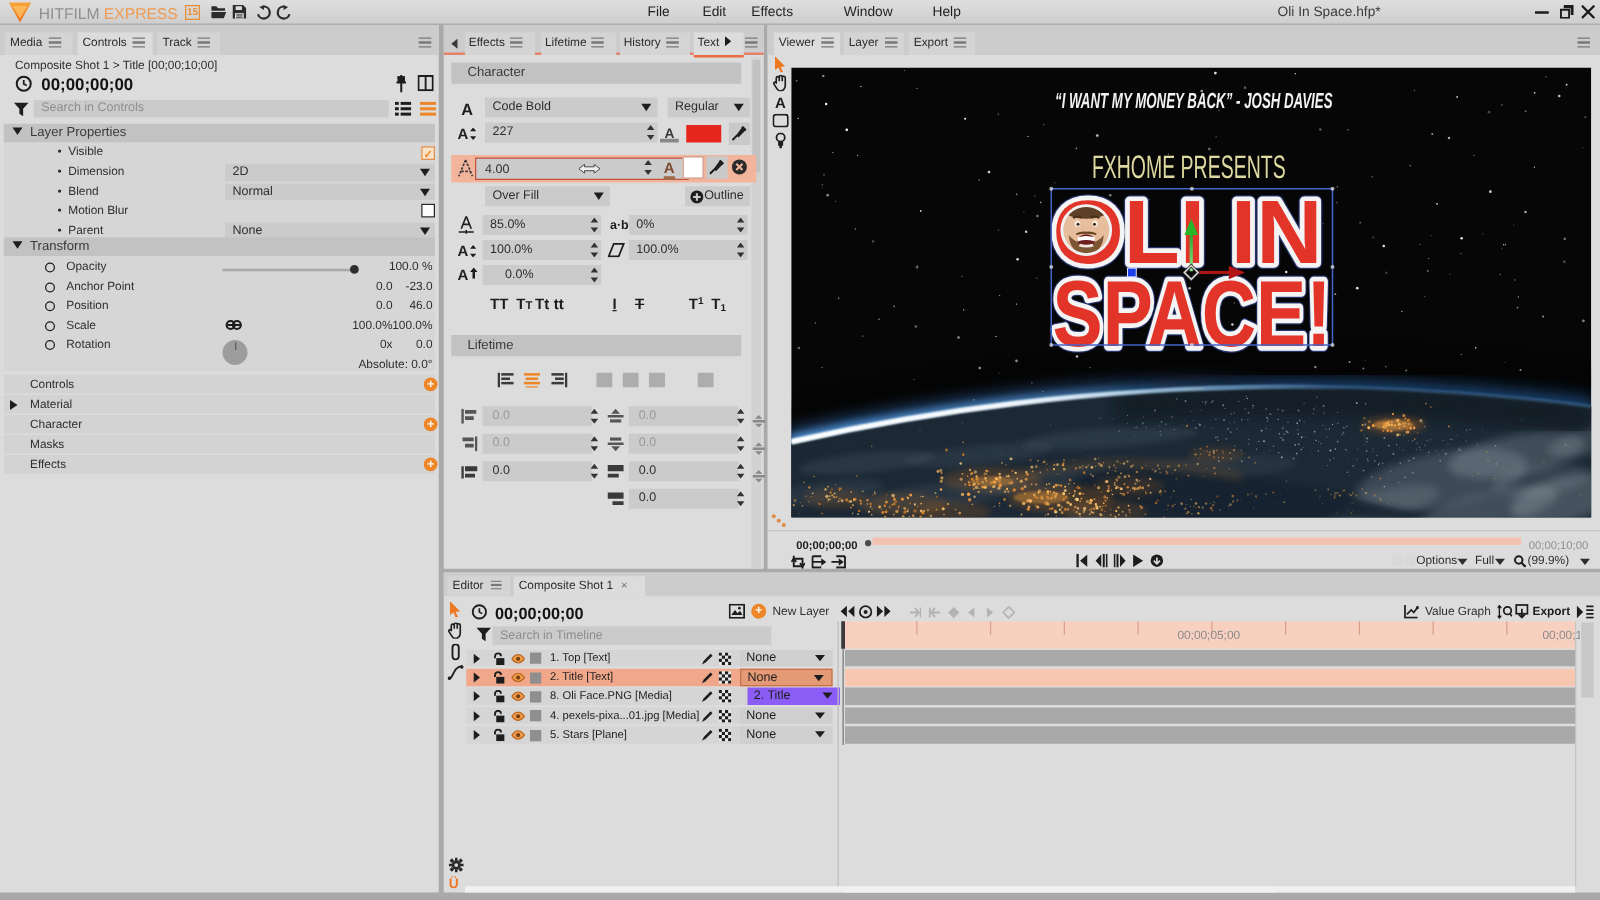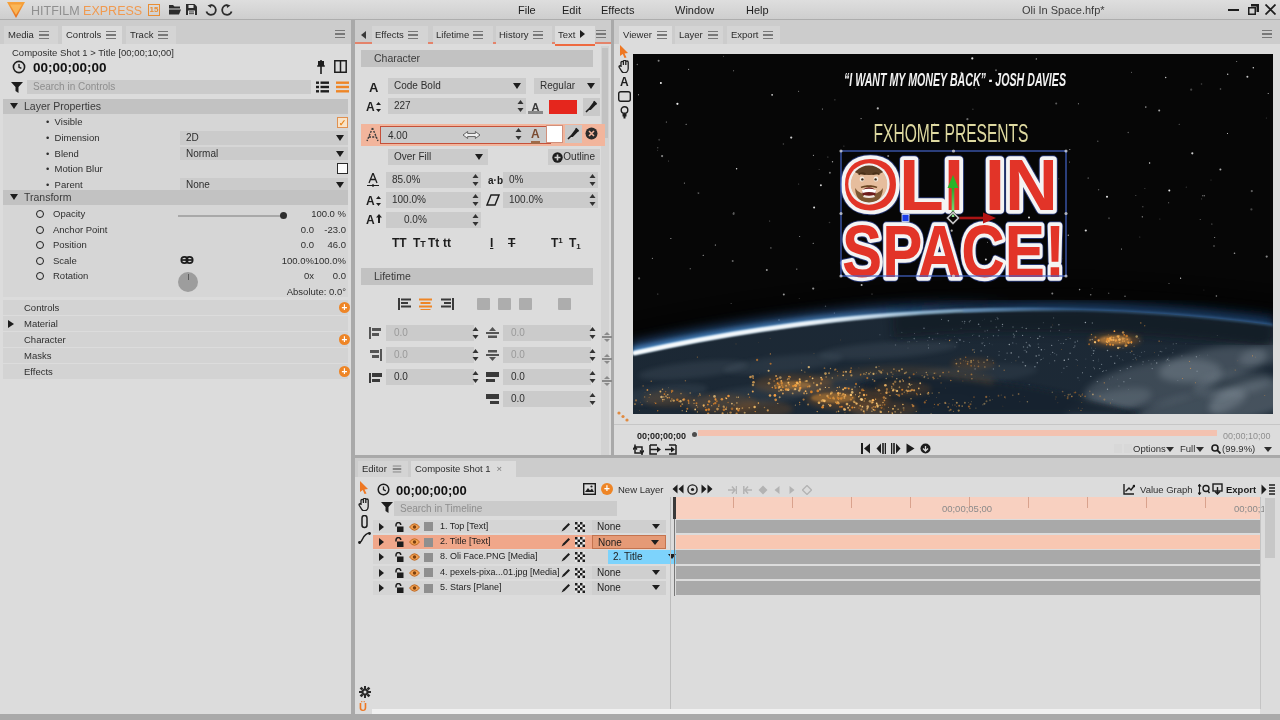--- a/index.html
+++ b/index.html
@@ -1922,21 +1922,21 @@
       <rect width="10" height="10" fill="#e8e8e8"></rect>
       <rect x="0.0" y="0.0" width="2.5" height="2.5" fill="#1d1d1d"></rect>
       <rect x="5.0" y="0.0" width="2.5" height="2.5" fill="#1d1d1d"></rect>
       <rect x="2.5" y="2.5" width="2.5" height="2.5" fill="#1d1d1d"></rect>
       <rect x="7.5" y="2.5" width="2.5" height="2.5" fill="#1d1d1d"></rect>
       <rect x="0.0" y="5.0" width="2.5" height="2.5" fill="#1d1d1d"></rect>
       <rect x="5.0" y="5.0" width="2.5" height="2.5" fill="#1d1d1d"></rect>
       <rect x="2.5" y="7.5" width="2.5" height="2.5" fill="#1d1d1d"></rect>
       <rect x="7.5" y="7.5" width="2.5" height="2.5" fill="#1d1d1d"></rect>
     </svg>
-<div class="inp" style="left:253px;top:92.4px;width:74px;height:13.5px;line-height:13px;padding-left:5px;background:#7dd3fc;color:#1d1d1d">2. Title<span class="ddarrow" style="right:6px;top:4px;border-left-width:4px;border-right-width:4px;border-top-width:5px"></span></div>
+<div class="inp" style="left:243px;top:92.4px;width:74px;height:13.5px;line-height:13px;padding-left:5px;background:#8b5cf6;color:#1d1d1d">2. Title<span class="ddarrow" style="right:6px;top:4px;border-left-width:4px;border-right-width:4px;border-top-width:5px"></span></div>
 <div class="abs" style="left:18px;top:107.8px;width:293px;height:13.5px;background:#d5d5d5"></div>
 <div class="abs" style="left:24px;top:110.8px;width:0;height:0;border-top:4px solid transparent;border-bottom:4px solid transparent;border-left:5.5px solid #1d1d1d"></div>
 <svg class="icon" style="left:39px;top:109.8px" width="10" height="10" viewBox="0 0 10 10">
       <path d="M2 4.5 V3 a2.4 2.4 0 0 1 4.8 0" fill="none" stroke="#1d1d1d" stroke-width="1.5"></path>
       <rect x="3" y="4.5" width="6.5" height="5.5" fill="#1d1d1d"></rect>
     </svg>
 <svg class="icon" style="left:54px;top:110.8px" width="11" height="8" viewBox="0 0 11 8">
       <path d="M0.5 4 Q5.5 -2.5 10.5 4 Q5.5 10.5 0.5 4 Z" fill="#f2a050" stroke="#c06820" stroke-width="1"></path>
       <circle cx="5.5" cy="4" r="1.7" fill="#7a4010"></circle>
     </svg>

